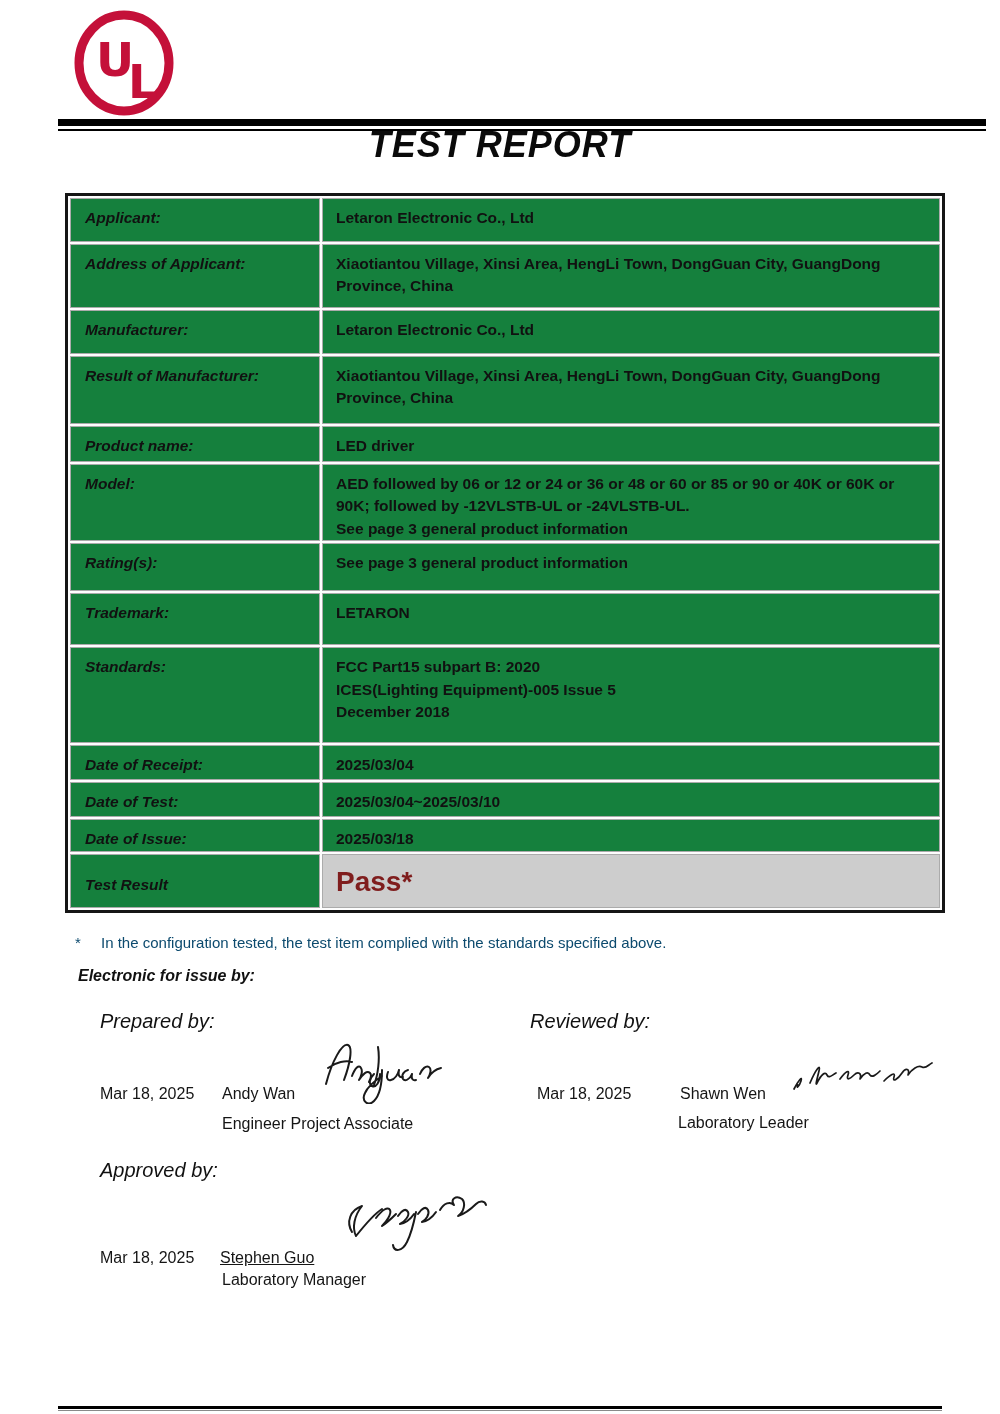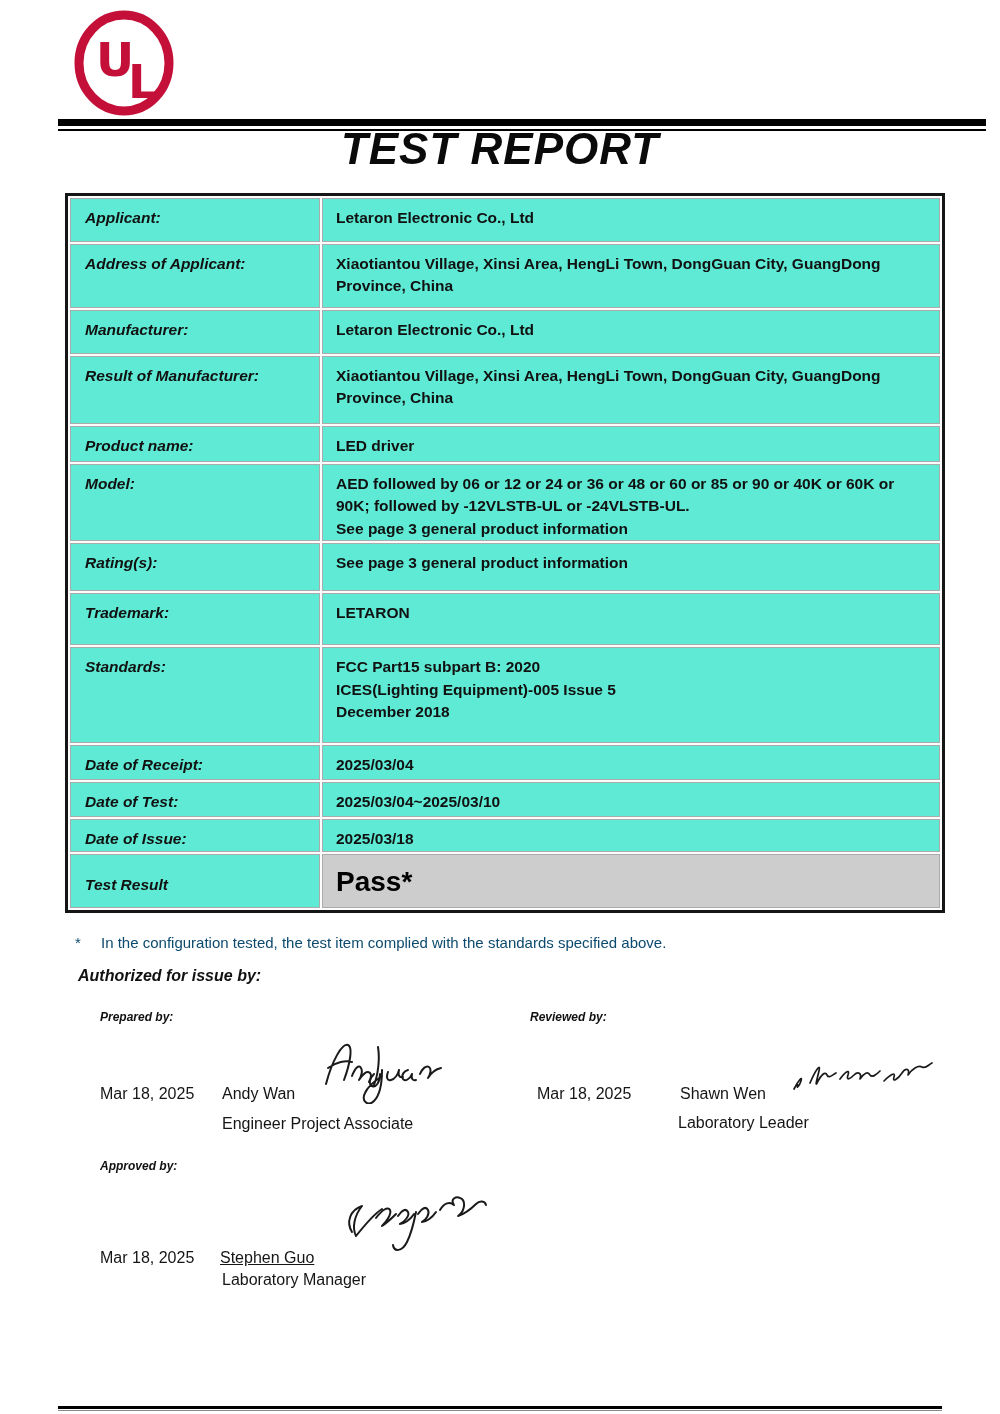--- a/index.html
+++ b/index.html
@@ -14,36 +14,36 @@
     overflow: hidden;
     margin: 0 auto;
   }
 
   
   .logo-svg { position: absolute; left: 72px; top: 9px; width: 104px; height: 108px; }
   .rule-top-thick { position: absolute; left: 58px; top: 119px; width: 928px; height: 7px; background: #000; }
   .rule-top-thin  { position: absolute; left: 58px; top: 129px; width: 928px; height: 2px; background: #000; }
   .page-title {
     position: absolute; left: 0; top: 124px; width: 100%;
-    text-align: center; font-size: 44px; font-weight: bold; font-style: italic;
+    text-align: center; font-size: 36px; font-weight: bold; font-style: italic;
     letter-spacing: 1px; color: #0a0a0a;
   }
 
   
   .report-table {
     position: absolute; left: 65px; top: 193px; width: 880px;
     border-collapse: separate; border-spacing: 2px;
     border: 3px solid #151515; background: #fdfdfd;
   }
   .report-table td {
     border: 1px solid #ababab;
     vertical-align: top;
     font-size: 15.5px;
     line-height: 1.45;
-    background: #5eead4;
+    background: #15803d;
   }
   td.lbl {
     width: 250px;
     font-weight: bold; font-style: italic;
     padding: 8px 8px 0 14px;
   }
   td.val {
     padding: 8px 12px 0 13px;
     white-space: pre-line;
     font-weight: bold;
@@ -59,29 +59,29 @@
   tr.r9  td { height: 96px; }
   tr.r10 td { height: 35px; }
   tr.r11 td { height: 35px; }
   tr.r12 td { height: 28px; }
   tr.r13 td { height: 54px; }
   td.val.pad-more { }
   tr.r13 td { vertical-align: middle; }
   td.val.result {
     background: #cdcdcd;
     font-size: 28px; font-weight: bold; font-style: normal;
-    padding-top: 2px; color: #000000; margin-left: 36px;
+    padding-top: 2px; color: #7f1d1d; margin-left: 36px;
   }
 
   
   .bottom { position: absolute; left: 0; top: 918px; width: 1000px; height: 496px; }
   .footnote { position: absolute; left: 75px; top: 16px; font-size: 15px; color: #0c4a6e; }
   .footnote .ast { display: inline-block; width: 26px; }
   .auth-heading { position: absolute; left: 78px; top: 49px; font-size: 16px; font-weight: bold; font-style: italic; }
-  .sub-heading { position: absolute; font-size: 12px; font-weight: bold; font-style: italic; text-align: center; }
+  .sub-heading { position: absolute; font-size: 20px; font-weight: normal; font-style: italic; text-align: center; }
   .prep-heading { left: 100px; top: 92px; }
   .rev-heading  { left: 530px; top: 92px; }
   .appr-heading { left: 100px; top: 241px; }
   .sig-line { position: absolute; font-size: 16px; color: #151515; }
   .prep-date { left: 100px; top: 167px; }
   .prep-name { left: 222px; top: 167px; }
   .prep-title { left: 222px; top: 197px; }
   .rev-date { left: 537px; top: 167px; }
   .rev-name { left: 680px; top: 167px; }
   .rev-title { left: 678px; top: 196px; }
@@ -175,21 +175,21 @@
       </tr>
     </tbody>
   </table>
 
   <div class="bottom">
 
     <div class="footnote">
       <span class="ast">*</span><span>In the configuration tested, the test item complied with the standards specified above.</span>
     </div>
 
-    <div class="auth-heading">Authorized for issue by:</div>
+    <div class="auth-heading">Electronic for issue by:</div>
 
     <div class="sub-heading prep-heading">Prepared by:</div>
     <div class="sub-heading rev-heading">Reviewed by:</div>
 
     <svg class="sig-svg sig-andy" viewBox="0 0 132 74" aria-hidden="true">
       <path d="M10,54 C16,31 26,13 32,15 C37,17 34,34 28,50 M12,38 C20,32 30,30 36,32
                M36,46 c3,-8 7,-12 9,-8 c2,3 0,9 -2,12 c4,-6 8,-10 11,-7 c2,2 0,7 -1,9
                M62,17 c2,12 0,28 -4,38 M58,44 c-4,4 -6,10 -2,12 c4,2 8,-4 8,-12
                M66,40 c0,12 -2,25 -8,31 c-6,6 -13,0 -9,-8 c3,-7 11,-13 17,-17
                M72,42 c-2,5 -1,9 3,8 c4,-1 7,-6 8,-10 c-1,5 0,8 4,7

